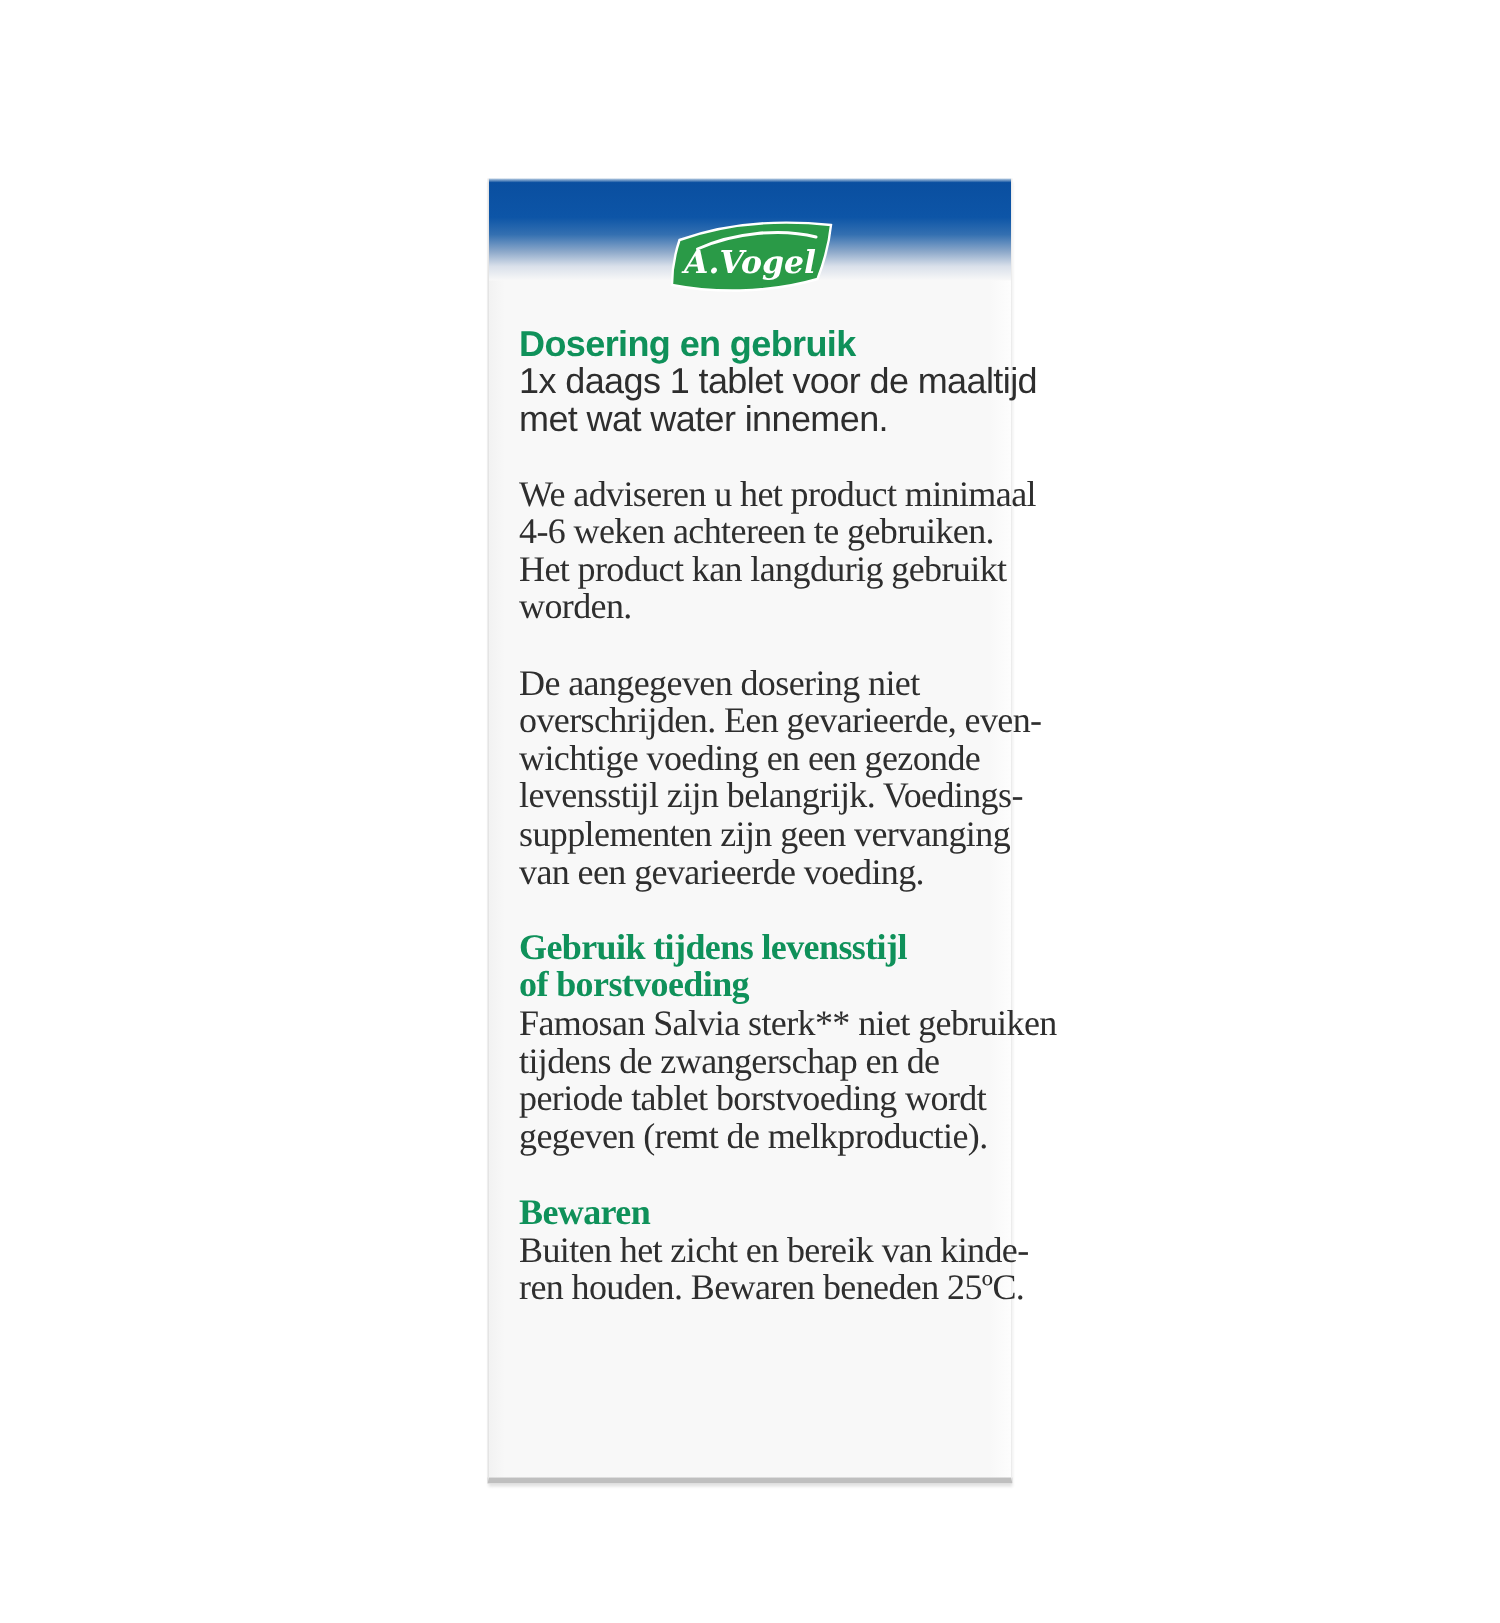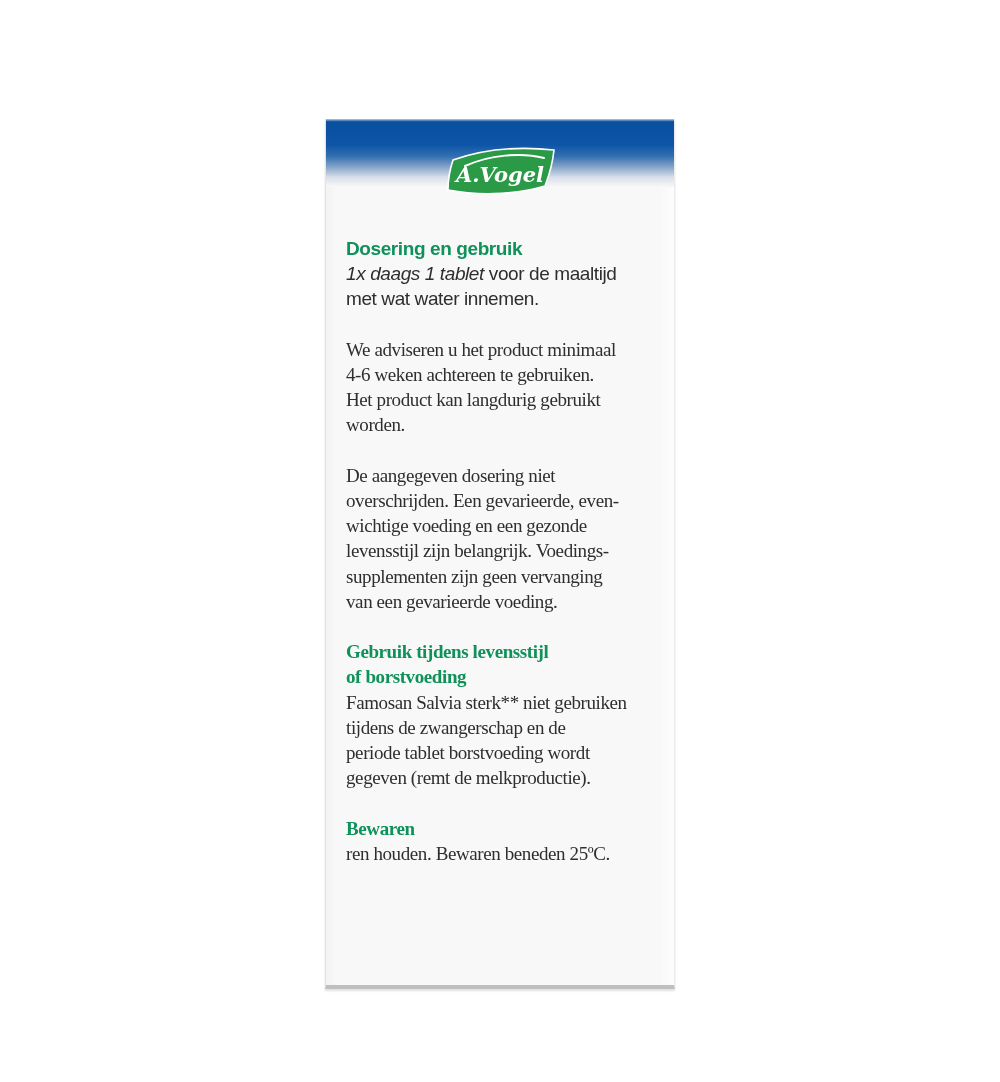--- a/index.html
+++ b/index.html
@@ -31,28 +31,27 @@
   .logo svg{display:block;width:100%;height:100%;}
   .logo .leaf{fill:#2a9a47;stroke:#ffffff;stroke-width:1.6;}
   .logo .swoosh{fill:none;stroke:#ffffff;stroke-width:2;stroke-linecap:round;}
   .logo text{
     fill:#ffffff;font-family:"DejaVu Serif", serif;
     font-style:italic;font-weight:bold;font-size:21px;
   }
   
   .content{
     position:absolute;left:20px;top:98px;width:318px;
-    font-size:19px;line-height:25.2px;letter-spacing:-0.4px;
+    font-size:24px;line-height:25.2px;letter-spacing:-0.4px;
     color:#2e2e2e;
-    margin-top:19px;
   }
   .content .ln{white-space:nowrap;}
   .para + .para{margin-top:25.2px;font-family:Liberation Serif, serif;}
   .h{color:#0f915a;font-weight:bold;}
-  .it{font-style:italic;}
+  .it{}
 </style>
 </head>
 <body>
 
 <div class="stage">
   <div class="box">
 
     <div class="band"></div>
 
     <div class="logo">
@@ -91,18 +90,19 @@
         <div class="ln h">Gebruik tijdens levensstijl</div>
         <div class="ln h">of borstvoeding</div>
         <div class="ln">Famosan Salvia sterk** niet gebruiken</div>
         <div class="ln">tijdens de zwangerschap en de</div>
         <div class="ln">periode tablet borstvoeding wordt</div>
         <div class="ln">gegeven (remt de melkproductie).</div>
       </div>
 
       <div class="para">
         <div class="ln h">Bewaren</div>
+        <div class="ln">Buiten het zicht en bereik van kinde-</div>
         <div class="ln">ren houden. Bewaren beneden 25ºC.</div>
       </div>
 
     </div>
   </div>
 </div>
 
 </body></html>

